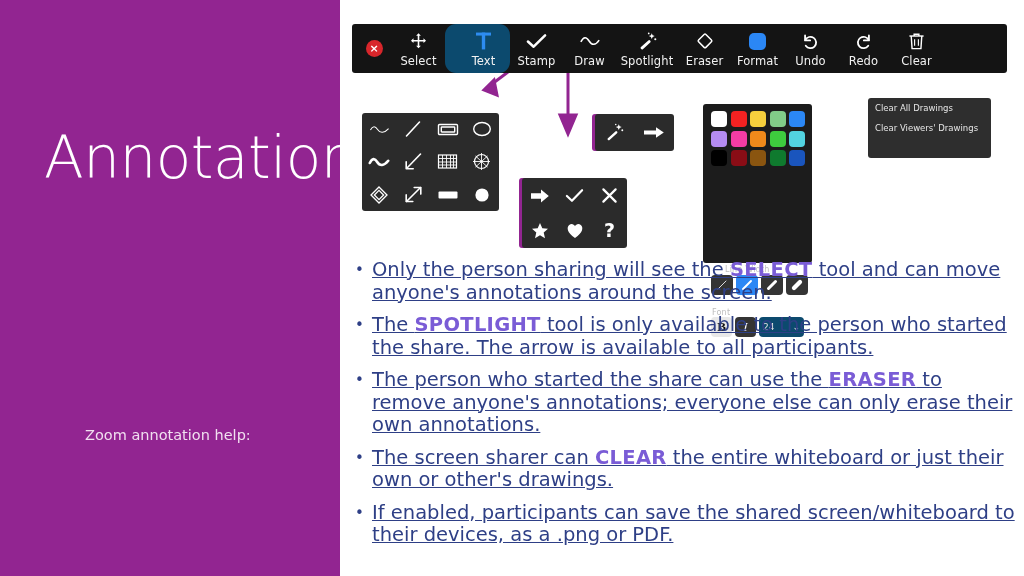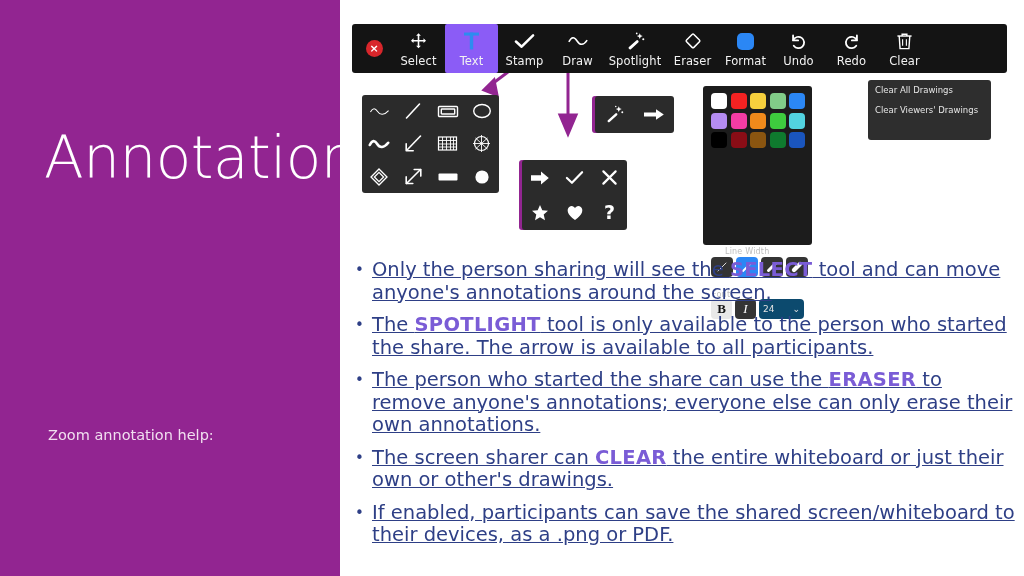--- a/index.html
+++ b/index.html
@@ -23,20 +23,21 @@
     font-family:"DejaVu Sans", sans-serif;
     line-height:1.05;
   }
   .help-block{
     position:absolute;left:48px;top:425px;width:265px;
   }
   .help-label{
     color:#f1dff0;font-size:14.5px;line-height:20px;
     font-family:"DejaVu Sans", sans-serif;
     margin-bottom:1px;
+    margin-left:37px;
   }
   .help-link{
     display:block;
     color:#2f56c8;font-size:14.5px;line-height:18.5px;
     text-decoration:underline;
     font-family:"DejaVu Sans", sans-serif;
     word-break:break-all;
     font-weight:600;
   }
 
@@ -58,37 +59,37 @@
     color:#ffffff;font-size:11px;line-height:1;font-weight:bold;
     font-family:"DejaVu Sans", sans-serif;
   }
   .tool{
     flex:0 0 auto;width:53px;
     display:flex;flex-direction:column;align-items:center;justify-content:center;
     color:#f2f2f2;
     gap:3px;
     height:100%;
   }
-  .tool.active{background:#8b5cf6;border-radius:2px;}
+  .tool.active{background:#0c4a6e;border-radius:11px;padding-left:12px;}
   .tool .ticon{
     height:21px;display:flex;align-items:center;justify-content:center;
     font-size:17px;line-height:1;
   }
   .tool .tlabel{
     font-size:11.5px;line-height:12px;letter-spacing:.1px;
     font-family:"DejaVu Sans", sans-serif;
     white-space:nowrap;
   }
   .tool.wide{width:62px;}
   .tool.text-active .ticon{color:#2d8cf0;}
   .blue-sq{width:17px;height:17px;border-radius:5px;background:#2b87f5;}
 
   
   .panel{
-    position:absolute;background:#2b2b2b;border-radius:3px;
+    position:absolute;background:#2b2b2b;border-radius:3px;margin-top:18px;
   }
   .panel.bordered{box-shadow:-3px 0 0 0 #922591;}
 
   
   .draw-panel{left:362px;top:95px;width:137px;height:98px;padding:0;}
   .draw-grid{
     position:absolute;inset:0;
     display:grid;grid-template-columns:repeat(4,1fr);grid-template-rows:repeat(3,1fr);
   }
   .draw-cell{display:flex;align-items:center;justify-content:center;color:#fff;}

